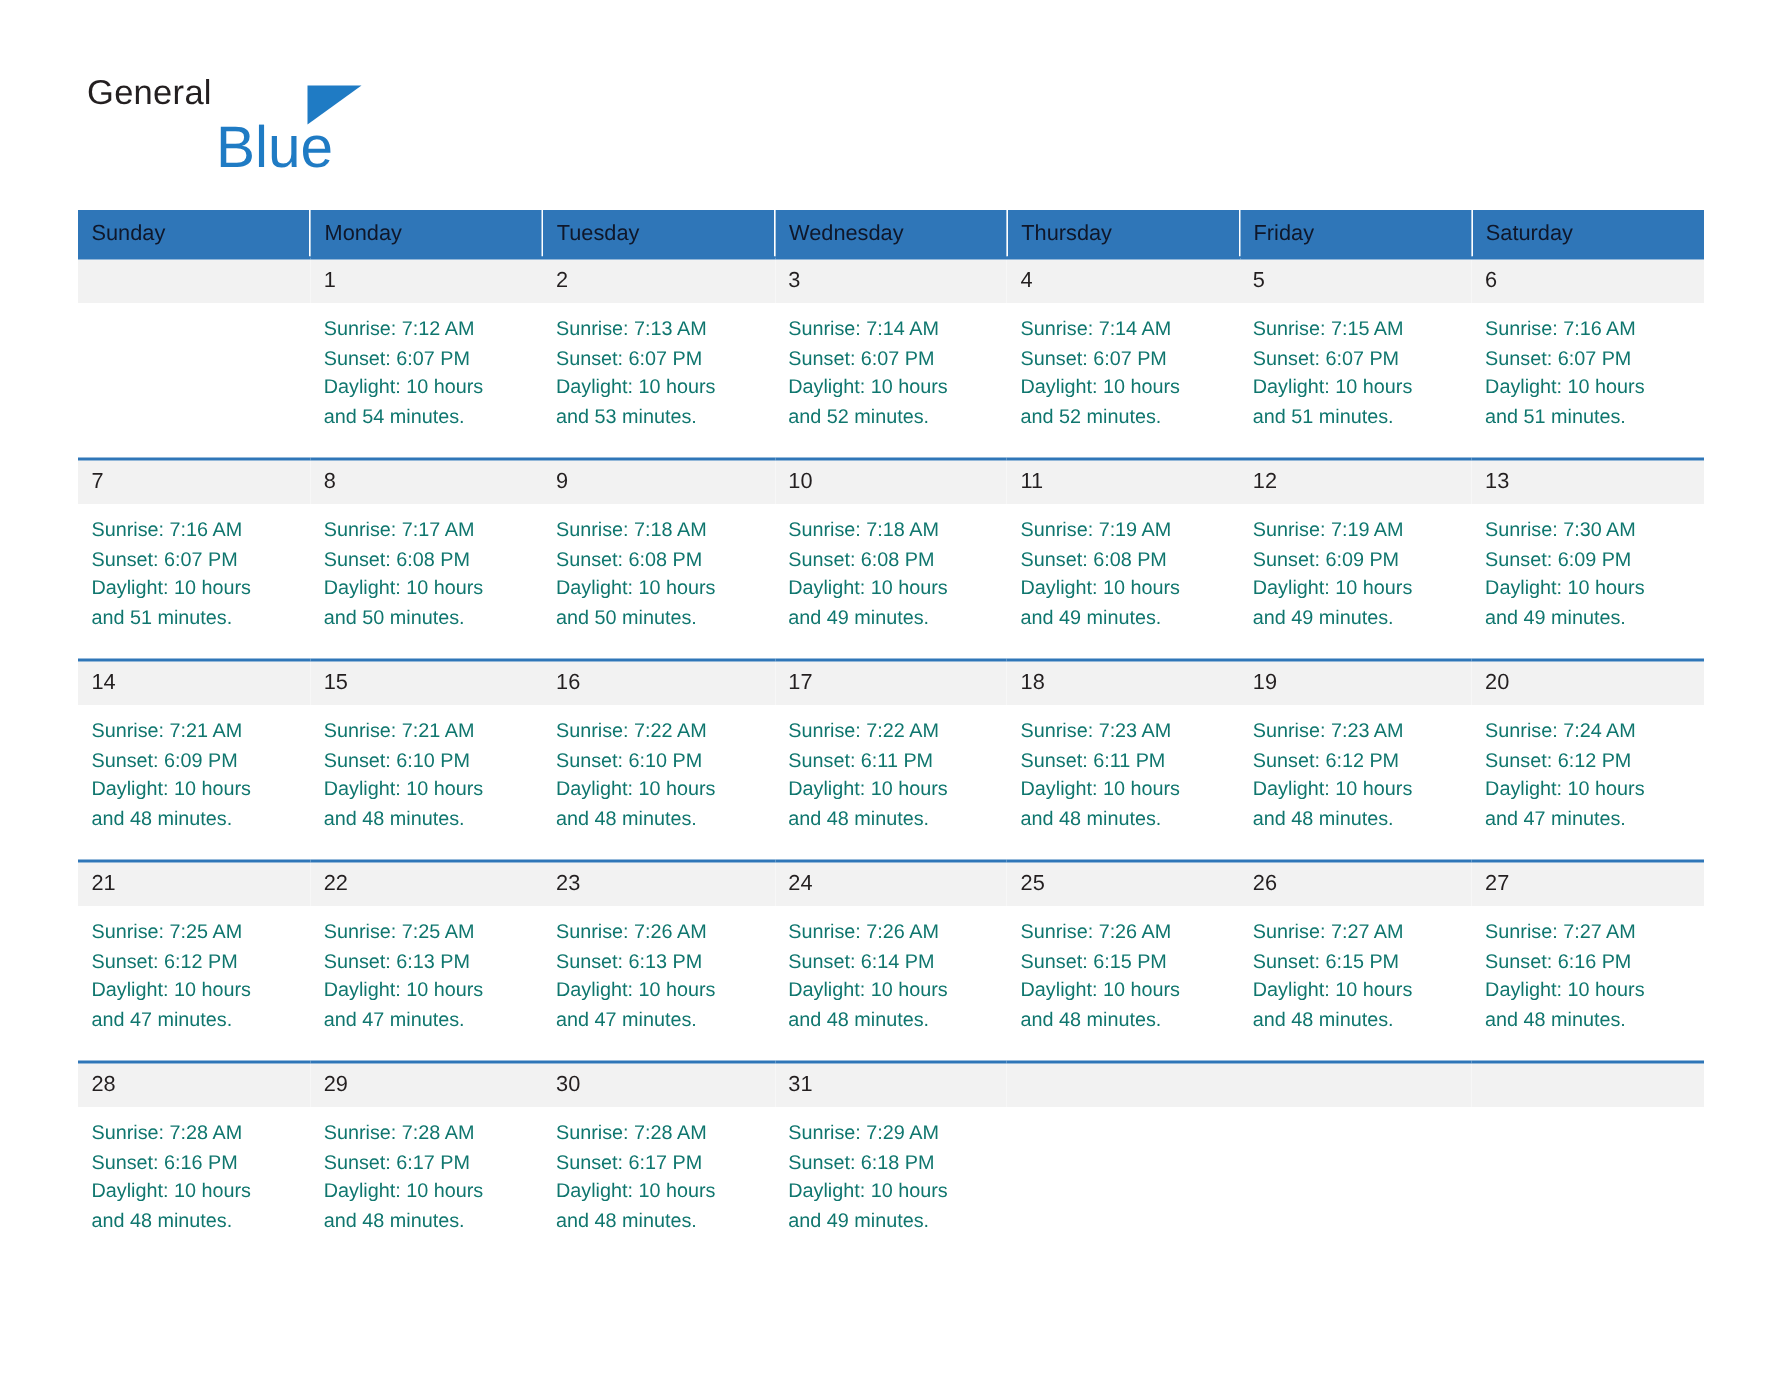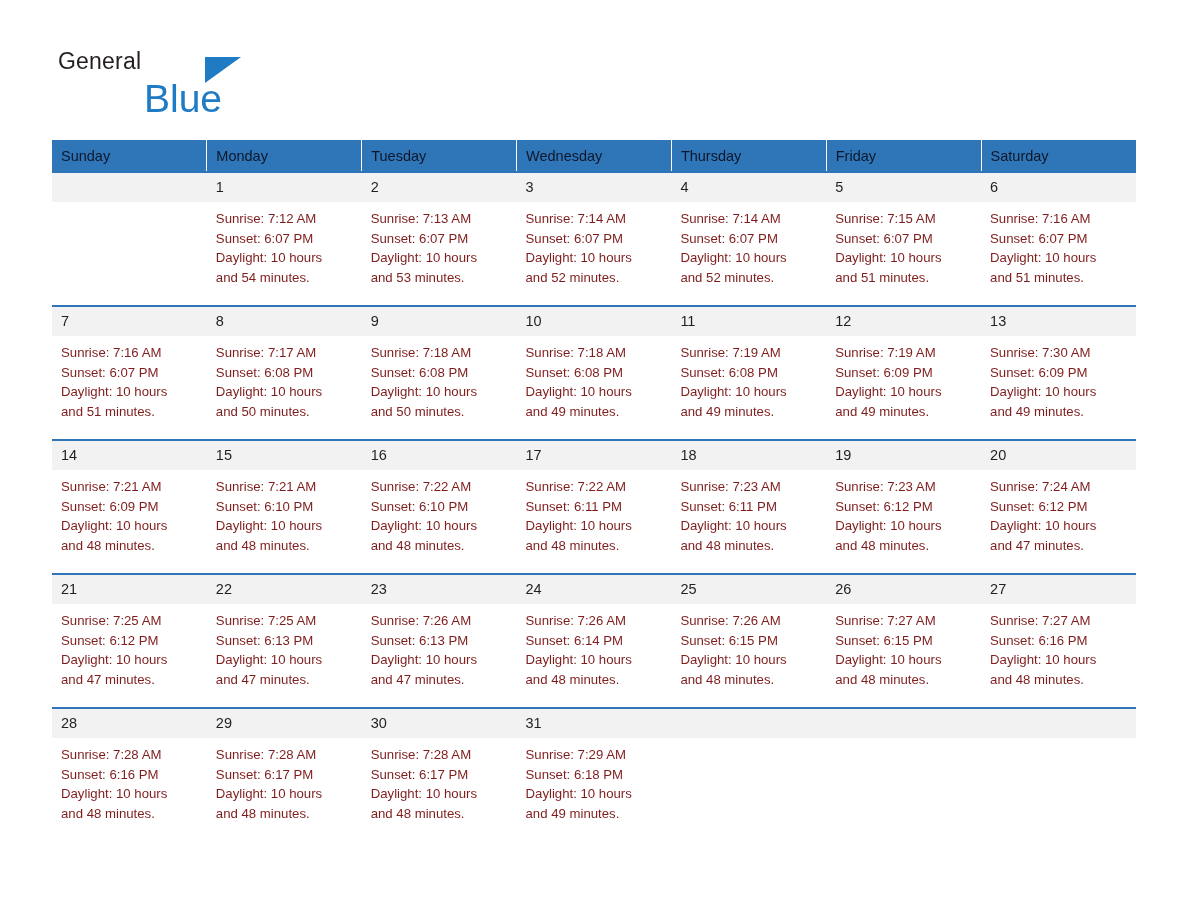--- a/index.html
+++ b/index.html
@@ -114,21 +114,21 @@
     padding: 6px 0 5px 9px;
     background: #f2f2f2;
     height: 18px;
     box-sizing: content-box;
   }
   td.day.empty .daynum { background: #f2f2f2; }
   .info {
     padding: 7px 0 0 9px;
     font-size: 13.2px;
     line-height: 19.6px;
-    color: #7f1d1d;
+    color: #0f766e;
   }
   .info div { white-space: nowrap; }
   tr.week-spacer td {
     height: 16px;
     border: none;
     padding: 0;
     background: #ffffff;
   }
 </style>
 </head>

